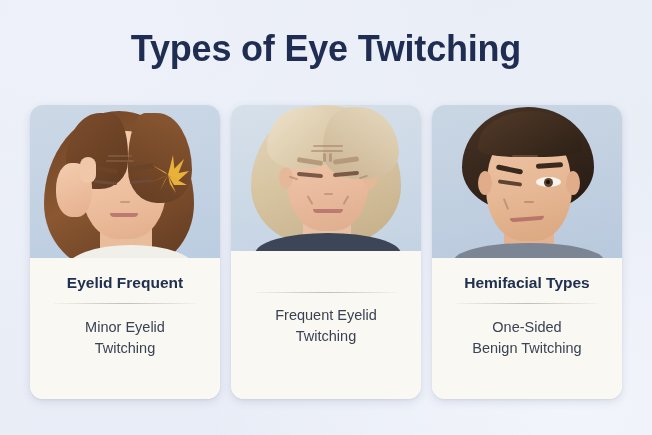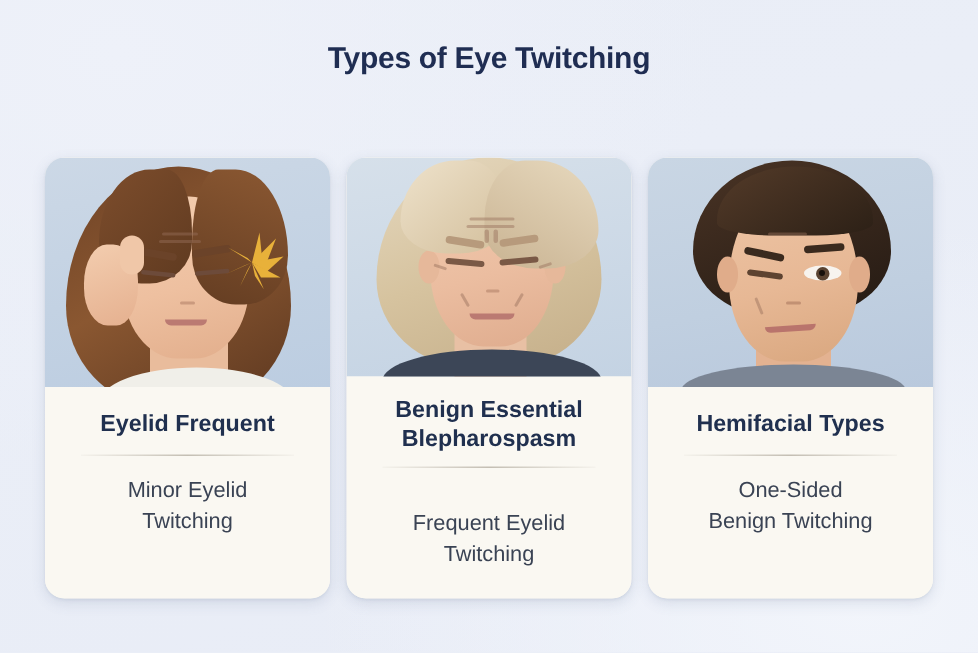--- a/index.html
+++ b/index.html
@@ -24,21 +24,21 @@
     box-sizing: border-box;
   }
 
   
   #page-title {
     position: absolute;
     top: 28px;
     left: 0;
     width: 652px;
     text-align: center;
-    font-size: 20px;
+    font-size: 36px;
     font-weight: bold;
     letter-spacing: -0.2px;
     color: #1f2d52;
     font-family: "Liberation Sans", sans-serif;
   }
 
   
   #cards-row {
     position: absolute;
     top: 105px;
@@ -148,21 +148,21 @@
     font-size: 14.5px;
     font-weight: normal;
     color: #3a4354;
     text-align: center;
     line-height: 1.4;
     margin-top: 13px;
     font-family: "Liberation Sans", sans-serif;
   }
   .card-2 .card-heading { margin-top: 1px; }
   .card-2 .card-divider { margin-top: 9px; }
-  .card-2 .card-sub { margin-top: 27px; }
+  .card-2 .card-sub { margin-top: 12px; }
 </style>
 </head>
 <body>
 
 <div id="infographic">
 
   <div id="page-title">Types of Eye Twitching</div>
 
   <div id="cards-row">
 
@@ -255,22 +255,21 @@
           <div class="crease" style="left:128px; top:71px; width:9px; transform:rotate(-18deg);"></div>
 
           <div class="crease" style="left:93px; top:88px; width:9px; background:rgba(170,120,95,0.5);"></div>
           <div class="mouth" style="left:82px; top:104px; width:30px;"></div>
           <div class="crease" style="left:74px; top:94px; width:10px; transform:rotate(60deg);"></div>
           <div class="crease" style="left:110px; top:94px; width:10px; transform:rotate(-60deg);"></div>
         </div>
       </div>
       <div class="card-body">
         <div class="card-heading">
-          <span>Benign Essential</span><br>
-          <span>Blepharospasm</span>
+          <br>
         </div>
         <div class="card-divider"></div>
         <div class="card-sub">
           <span>Frequent Eyelid</span><br>
           <span>Twitching</span>
         </div>
       </div>
     </div>
 
     <div class="card card-3">

